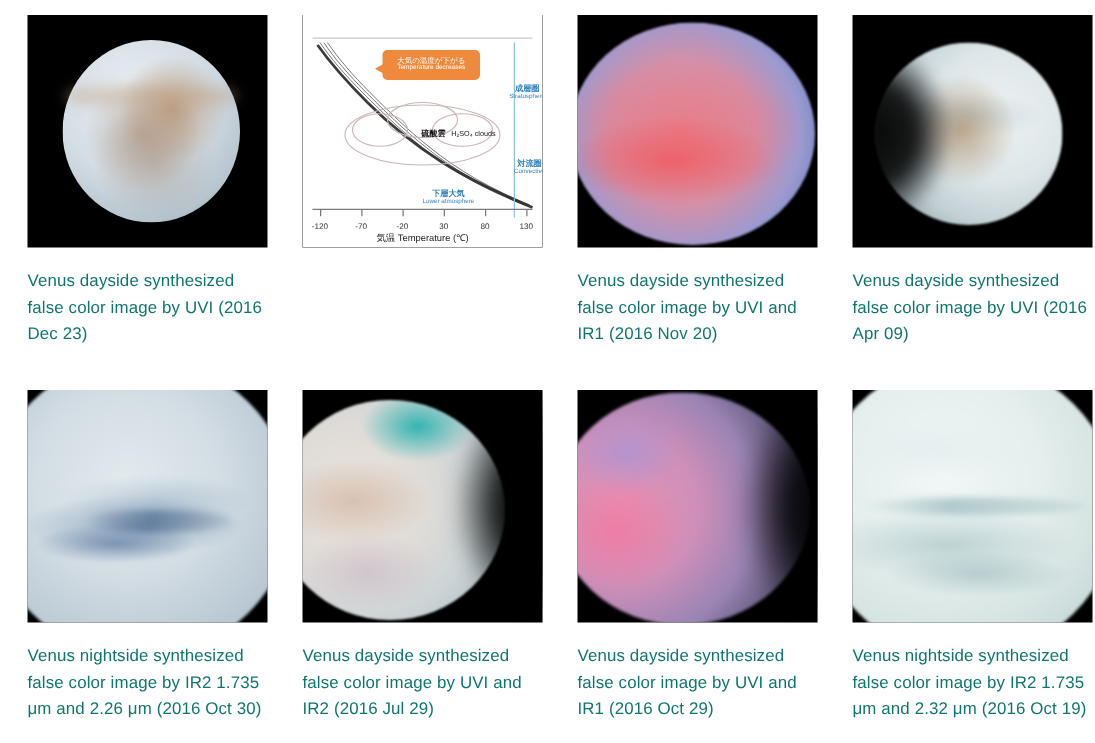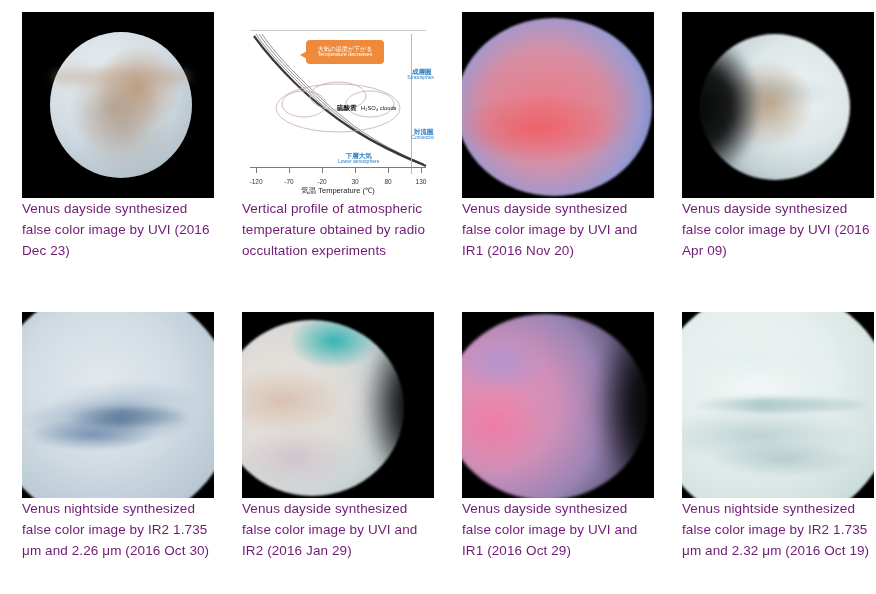--- a/index.html
+++ b/index.html
@@ -31,24 +31,24 @@
   .thumb {
     width: 192px;
     height: 186px;
     background: #000000;
     position: relative;
     overflow: hidden;
     flex: 0 0 auto;
   }
 
   .caption {
-    margin-top: 0;
+    margin-top: 16px;
     font-size: 13.5px;
     line-height: 21px;
-    color: #701a75;
+    color: #0f766e;
     letter-spacing: 0.1px;
     white-space: pre-line;
   }
 
   
   .disc {
     position: absolute;
     border-radius: 50%;
   }
 
@@ -283,21 +283,20 @@
         <div class="dg-xtick-label" style="left:14px;">-120</div>
         <div class="dg-xtick-label" style="left:47px;">-70</div>
         <div class="dg-xtick-label" style="left:80px;">-20</div>
         <div class="dg-xtick-label" style="left:113px;">30</div>
         <div class="dg-xtick-label" style="left:146px;">80</div>
         <div class="dg-xtick-label" style="left:179px;">130</div>
 
         <div class="dg-xlabel">気温 Temperature (℃)</div>
       </div>
     </div>
-    <div class="caption">Vertical profile of atmospheric temperature obtained by radio occultation experiments</div>
   </div>
 
   <div class="tile">
     <div class="thumb">
       <div class="disc t3-disc"></div>
     </div>
     <div class="caption">Venus dayside synthesized false color image by UVI and IR1 (2016 Nov 20)</div>
   </div>
 
   <div class="tile">
@@ -314,21 +313,21 @@
       <div class="t5-streak"></div>
     </div>
     <div class="caption">Venus nightside synthesized false color image by IR2 1.735 μm and 2.26 μm (2016 Oct 30)</div>
   </div>
 
   <div class="tile">
     <div class="thumb">
       <div class="disc t6-disc"></div>
       <div class="t6-shadow"></div>
     </div>
-    <div class="caption">Venus dayside synthesized false color image by UVI and IR2 (2016 Jan 29)</div>
+    <div class="caption">Venus dayside synthesized false color image by UVI and IR2 (2016 Jul 29)</div>
   </div>
 
   <div class="tile">
     <div class="thumb">
       <div class="disc t7-disc"></div>
       <div class="t7-shadow"></div>
     </div>
     <div class="caption">Venus dayside synthesized false color image by UVI and IR1 (2016 Oct 29)</div>
   </div>
 

